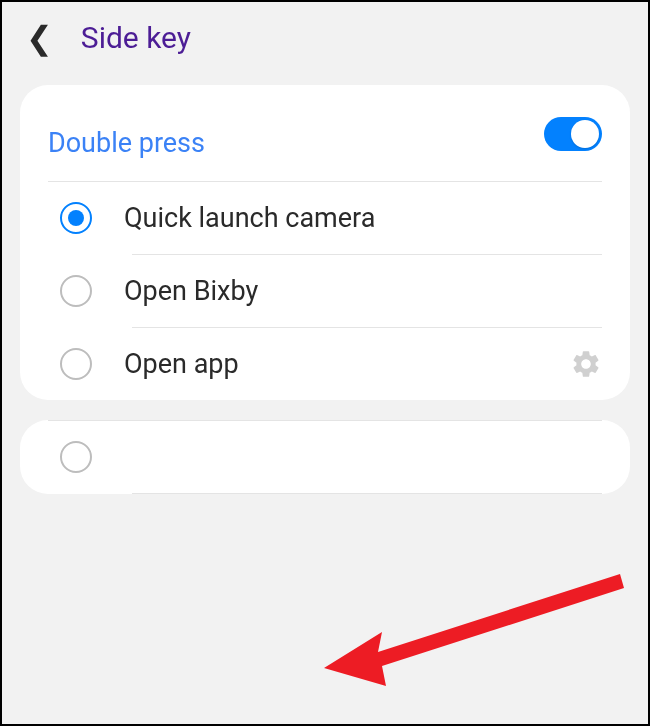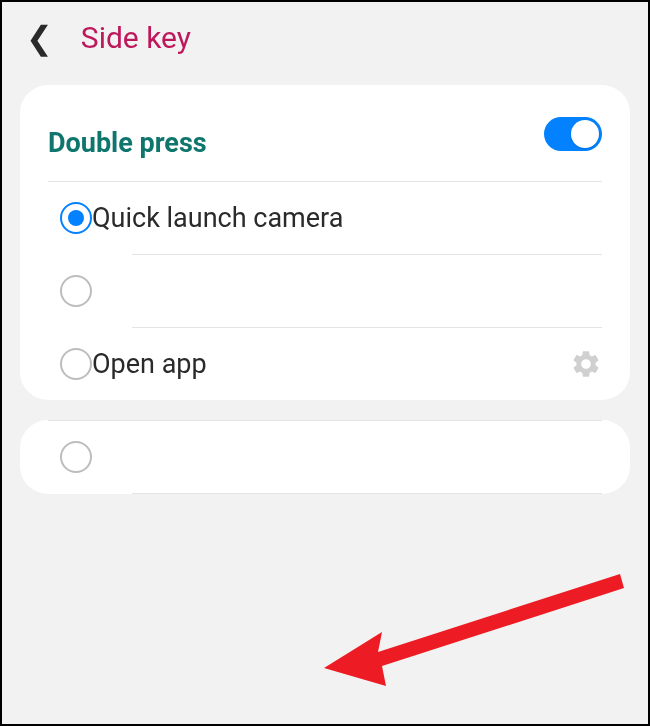--- a/index.html
+++ b/index.html
@@ -19,43 +19,43 @@
       gap: 28px;
     }
     .back-chevron {
       font-size: 32px;
       color: #2a2a2a;
       line-height: 1;
       font-weight: 300;
     }
     .header-title {
       font-size: 30px;
-      color: #be185d;
+      color: #4c1d95;
       font-weight: 400;
     }
     .card {
       background: #fff;
       border-radius: 28px;
       margin: 10px 18px 20px 18px;
       padding: 0;
       overflow: hidden;
     }
     .card-header {
       display: flex;
       align-items: center;
       justify-content: space-between;
       padding: 24px 28px 22px 28px;
     }
     .card-header-simple {
       padding: 24px 28px 22px 28px;
     }
     .section-title {
       font-size: 27px;
-      color: #0f766e;
-      font-weight: 700;
+      color: #3b82f6;
+      font-weight: 400;
       margin-top: 18px;
     }
     .toggle {
       position: relative;
       width: 58px;
       height: 34px;
       background: #0381fe;
       border-radius: 17px;
       cursor: pointer;
     }
@@ -71,20 +71,21 @@
     }
     .divider-full {
       height: 1px;
       background: #e4e4e4;
       margin: 0 28px;
     }
     .option-row {
       display: flex;
       align-items: center;
       padding: 20px 28px 20px 40px;
+      gap: 32px;
       position: relative;
     }
     .radio {
       width: 32px;
       height: 32px;
       border: 2px solid #bdbdbd;
       border-radius: 50%;
       flex-shrink: 0;
       position: relative;
     }
@@ -144,20 +145,21 @@
   <div class="divider-full"></div>
 
   <div class="option-row">
     <div class="radio selected"></div>
     <span class="option-label">Quick launch camera</span>
   </div>
   <div class="option-divider"></div>
 
   <div class="option-row">
     <div class="radio"></div>
+    <span class="option-label">Open Bixby</span>
   </div>
   <div class="option-divider"></div>
 
   <div class="option-row">
     <div class="radio"></div>
     <span class="option-label">Open app</span>
     <svg class="gear" viewBox="0 0 24 24" fill="currentColor">
       <path d="M19.14,12.94c0.04-0.3,0.06-0.61,0.06-0.94c0-0.32-0.02-0.64-0.07-0.94l2.03-1.58c0.18-0.14,0.23-0.41,0.12-0.61 l-1.92-3.32c-0.12-0.22-0.37-0.29-0.59-0.22l-2.39,0.96c-0.5-0.38-1.03-0.7-1.62-0.94L14.4,2.81c-0.04-0.24-0.24-0.41-0.48-0.41 h-3.84c-0.24,0-0.43,0.17-0.47,0.41L9.25,5.35C8.66,5.59,8.12,5.92,7.63,6.29L5.24,5.33c-0.22-0.08-0.47,0-0.59,0.22L2.74,8.87 C2.62,9.08,2.66,9.34,2.86,9.48l2.03,1.58C4.84,11.36,4.8,11.69,4.8,12s0.02,0.64,0.07,0.94l-2.03,1.58 c-0.18,0.14-0.23,0.41-0.12,0.61l1.92,3.32c0.12,0.22,0.37,0.29,0.59,0.22l2.39-0.96c0.5,0.38,1.03,0.7,1.62,0.94l0.36,2.54 c0.05,0.24,0.24,0.41,0.48,0.41h3.84c0.24,0,0.44-0.17,0.47-0.41l0.36-2.54c0.59-0.24,1.13-0.56,1.62-0.94l2.39,0.96 c0.22,0.08,0.47,0,0.59-0.22l1.92-3.32c0.12-0.22,0.07-0.47-0.12-0.61L19.14,12.94z M12,15.6c-1.98,0-3.6-1.62-3.6-3.6 s1.62-3.6,3.6-3.6s3.6,1.62,3.6,3.6S13.98,15.6,12,15.6z"></path>
     </svg>
   </div>

